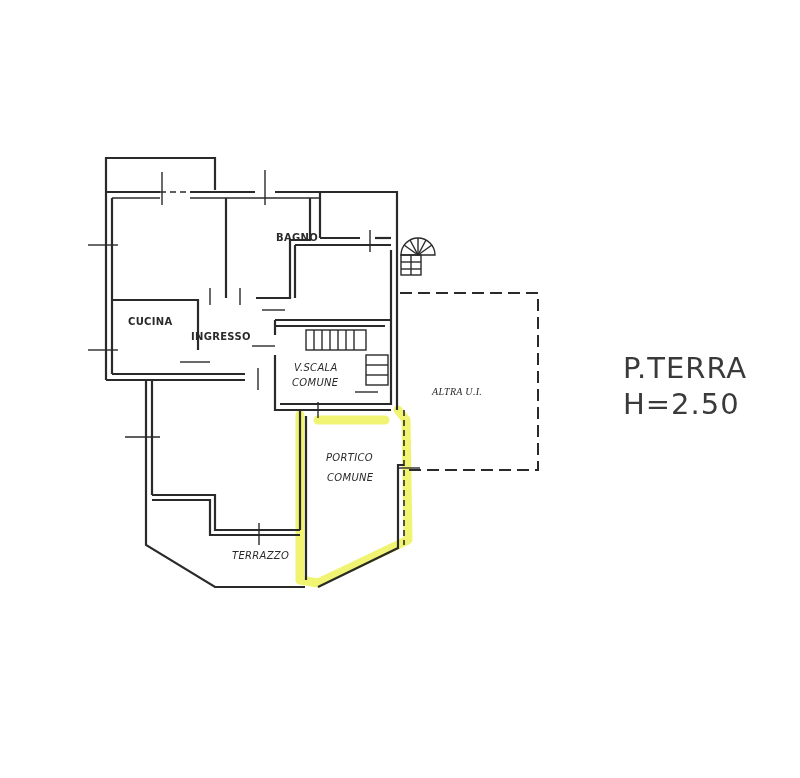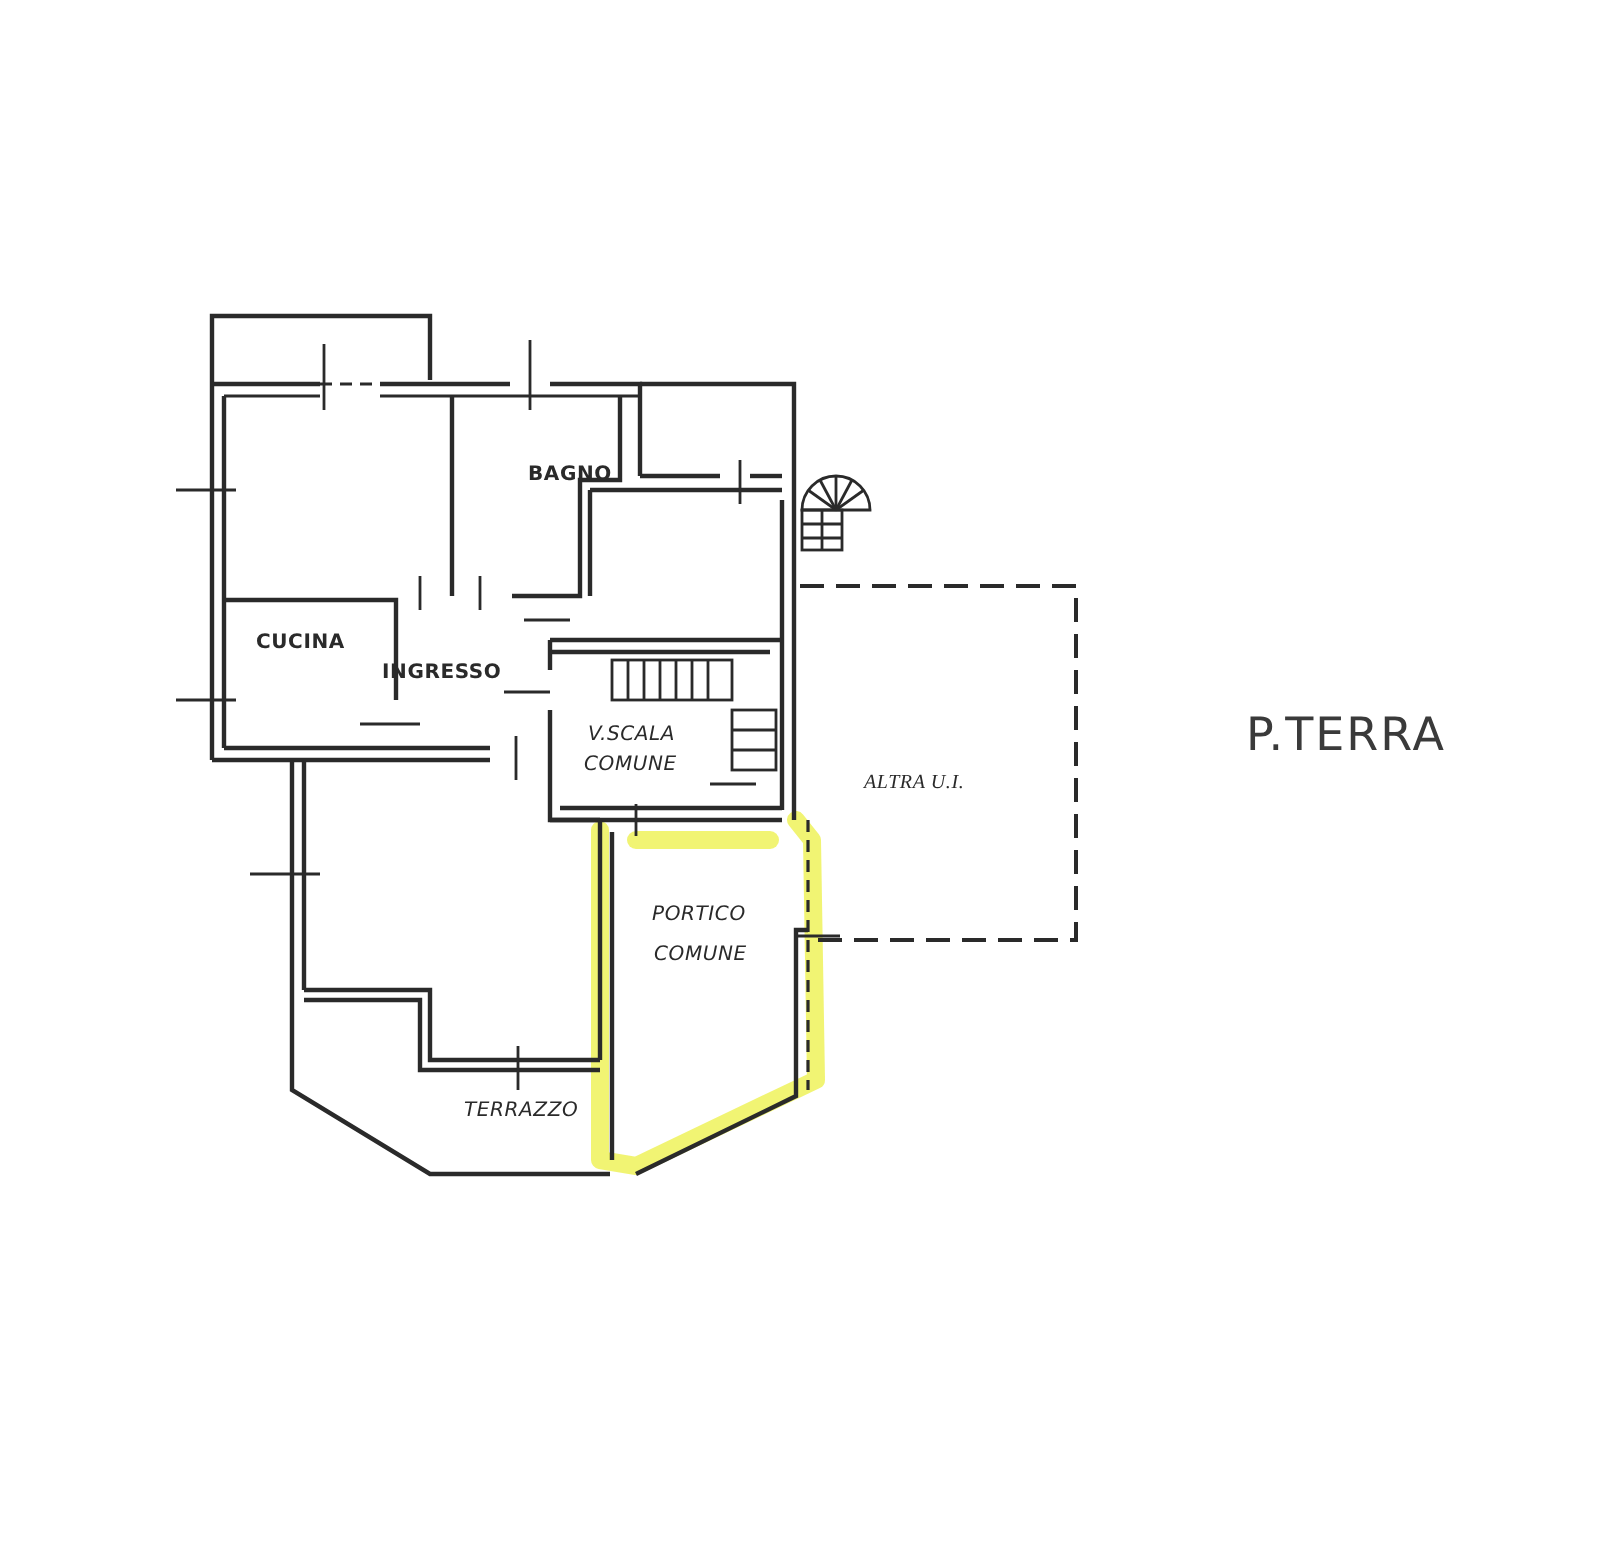--- a/index.html
+++ b/index.html
@@ -5,21 +5,21 @@
     html, body { margin: 0; padding: 0; background: #ffffff; }
     body { width: 800px; height: 778px; position: relative; overflow: hidden; font-family: "DejaVu Sans", sans-serif; }
     .plan { position: absolute; left: 0; top: 0; width: 800px; height: 778px; }
     .wall { fill: none; stroke: #2a2a2a; stroke-width: 2.2; }
     .wall-thin { fill: none; stroke: #2a2a2a; stroke-width: 1.4; }
     .dash { fill: none; stroke: #2a2a2a; stroke-width: 2; stroke-dasharray: 12 6; }
     .dash-short { fill: none; stroke: #2a2a2a; stroke-width: 1.6; stroke-dasharray: 6 4; }
     .hl { fill: none; stroke: #eef25a; stroke-width: 9; stroke-linecap: round; stroke-linejoin: round; opacity: 0.85; }
     .room-label { position: absolute; font-family: "DejaVu Sans", sans-serif; font-size: 10px; font-weight: bold; color: #2a2a2a; letter-spacing: 0.3px; white-space: nowrap; }
     .room-label.hand { font-style: italic; font-weight: normal; font-size: 10px; }
-    .title { position: absolute; left: 623px; top: 350px; font-family: "DejaVu Sans", sans-serif; font-size: 23px; line-height: 36px; color: #3a3a3a; letter-spacing: 1px; }
+    .title { position: absolute; left: 623px; top: 350px; font-family: "DejaVu Sans", sans-serif; font-size: 29px; line-height: 36px; color: #3a3a3a; letter-spacing: 1px; }
     .title div { white-space: nowrap; }
   </style>
 </head>
 <body>
 
 <svg class="plan" viewBox="0 0 800 778" xmlns="http://www.w3.org/2000/svg">
 
   <g>
     <path class="hl" d="M300 415 L300 580 L318 583 L408 540 L406 420 L398 410"></path>
     <path class="hl" d="M318 420 L385 420"></path>
@@ -128,25 +128,26 @@
     <line class="wall-thin" x1="210" y1="288" x2="210" y2="305"></line>
     <line class="wall-thin" x1="240" y1="288" x2="240" y2="305"></line>
     <line class="wall-thin" x1="180" y1="362" x2="210" y2="362"></line>
     <line class="wall-thin" x1="262" y1="310" x2="285" y2="310"></line>
     <line class="wall-thin" x1="258" y1="368" x2="258" y2="390"></line>
     <line class="wall-thin" x1="355" y1="392" x2="378" y2="392"></line>
     <line class="wall-thin" x1="252" y1="346" x2="275" y2="346"></line>
   </g>
 </svg>
 
-<div class="room-label" style="left:236px; top:232px;padding-left:28px;">BAGNO</div>
+<div class="room-label" style="left:248px; top:232px;padding-left:28px;">BAGNO</div>
 <div class="room-label" style="left:128px; top:316px;">CUCINA</div>
 <div class="room-label" style="left:191px; top:331px;">INGRESSO</div>
 <div class="room-label hand" style="left:294px; top:362px;">V.SCALA</div>
 <div class="room-label hand" style="left:292px; top:377px;">COMUNE</div>
 <div class="room-label hand" style="left:432px; top:386px;font-family:Liberation Serif, serif;">ALTRA U.I.</div>
 <div class="room-label hand" style="left:326px; top:452px;text-align:right;">PORTICO</div>
 <div class="room-label hand" style="left:327px; top:472px;">COMUNE</div>
 <div class="room-label hand" style="left:196px; top:550px;margin-left:36px;">TERRAZZO</div>
 
 <div class="title">
   <div>P.TERRA</div>
+  <div>H=2.50</div>
 </div>
 
 </body></html>

